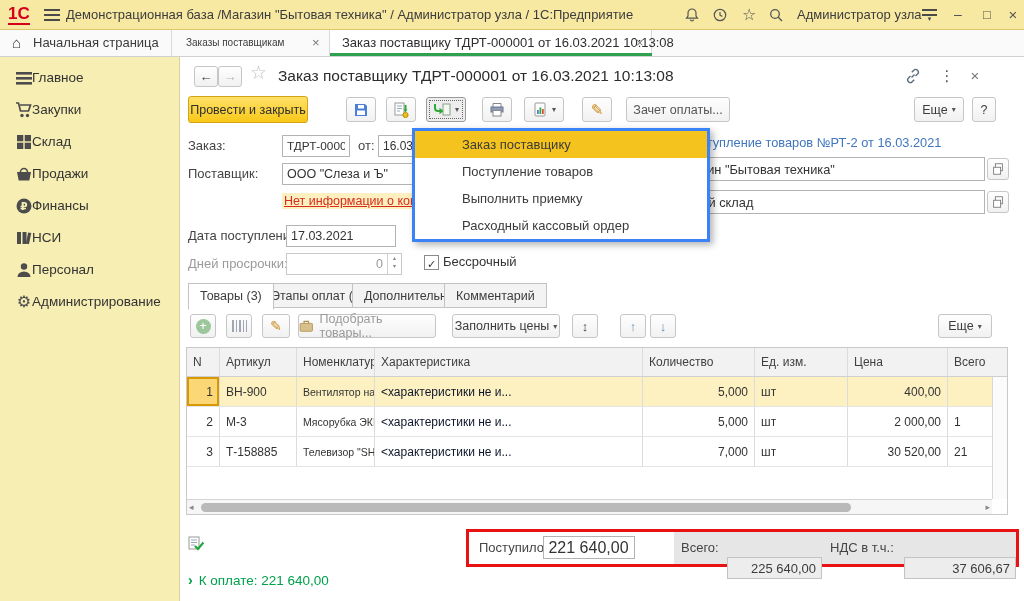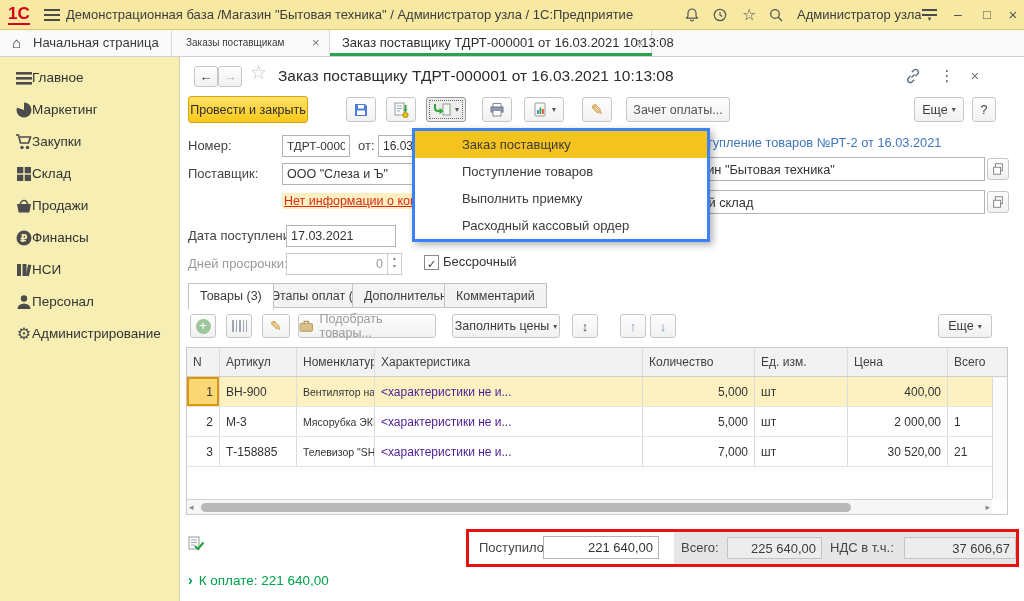--- a/index.html
+++ b/index.html
@@ -37,31 +37,31 @@
   
   #grid{left:186px;top:347px;width:822px;height:168px;border:1px solid #c9c9c9;box-sizing:border-box;background:#fff;}
   .hrow{display:flex;height:29px;background:#f2f2f2;border-bottom:1px solid #cfcfcf;box-sizing:border-box;}
   .trow{display:flex;height:30px;border-bottom:1px solid #e4e4e4;box-sizing:border-box;background:#fff;}
   .cell{display:flex;align-items:center;padding:0 6px;border-right:1px solid #dcdcdc;box-sizing:border-box;
         overflow:hidden;white-space:nowrap;font-size:12px;color:#333;}
   .hrow .cell{color:#3f3f3f;}
   .c0{width:33px;}.c1{width:77px;}.c2{width:78px;}.c3{width:268px;}.c4{width:112px;}.c5{width:93px;}.c6{width:100px;}.c7{flex:1;border-right:none;}
   .r{justify-content:flex-end;}
   .sel .cell{background:#fdf1c2;}
-  .chr{color:#4c1d95;}
+  .chr{color:#0f172a;}
   .focus-cell{box-shadow:inset 0 0 0 2px #d99800;background:#fbd775 !important;}
   
   #basedmenu{left:412px;top:128px;width:292px;background:#fff;border:3px solid #3b82f6;z-index:50;
              box-shadow:3px 3px 7px rgba(0,0,0,.3);}
   .mitem{height:27px;line-height:27px;padding-left:47px;font-size:13px;color:#3b3b3b;white-space:nowrap;}
   .mitem.hl{background:#f5c31d;}
   
   #redbox{left:466px;top:529px;width:553px;height:38px;border:3px solid #e81212;box-sizing:border-box;z-index:5;}
   .gfield{position:absolute;box-sizing:border-box;background:#ededed;border:1px solid #c3c3c3;font-size:13px;
-          color:#3c3c3c;text-align:right;padding:3px 5px 0 0;}
+          color:#3c3c3c;text-align:right;padding:3px 5px 0 0;margin-top:20px;}
   .ghost{color:#9a9a9a;}
   .blue{color:#3f76bf;}
   svg{display:block;}
 </style>
 </head>
 <body>
 
 <div id="page">
 
   <div class="abs" id="titlebar">
@@ -123,29 +123,20 @@
               <rect x="1" y="8" width="16" height="2.6"></rect>
               <rect x="1" y="13" width="16" height="2.6"></rect>
             </g>
           </svg>
         </span>
       <span class="lab">Главное</span>
     </div>
     <div class="side-item">
       <span class="ico">
           <svg viewBox="0 0 18 18" width="18" height="18">
-            <circle cx="9" cy="9" r="7.5" fill="#4c4c4c"></circle>
-            <path d="M9 9L9 0.5A8.5 8.5 0 0 0 1 6.3z" fill="#f7eeb4"></path>
-          </svg>
-        </span>
-      <span class="lab">Маркетинг</span>
-    </div>
-    <div class="side-item">
-      <span class="ico">
-          <svg viewBox="0 0 18 18" width="18" height="18">
             <path d="M1 2h2.5l2 8h8l2-6H5" fill="none" stroke="#4c4c4c" stroke-width="1.7"></path>
             <circle cx="7" cy="14.5" r="1.7" fill="#4c4c4c"></circle>
             <circle cx="12.5" cy="14.5" r="1.7" fill="#4c4c4c"></circle>
           </svg>
         </span>
       <span class="lab">Закупки</span>
     </div>
     <div class="side-item">
       <span class="ico">
           <svg viewBox="0 0 18 18" width="18" height="18">
@@ -258,21 +249,21 @@
     <span class="caret">▾</span>
   </div>
   <div class="btn" style="left:582px;top:97px;width:30px;height:25px;font-size:15px;color:#c98a1b;">✎</div>
   <div class="btn" style="left:626px;top:97px;width:104px;height:25px;color:#555;">Зачет оплаты...</div>
   <div class="btn" style="left:914px;top:97px;width:50px;height:25px;">
     <span>Еще</span>
       <span class="caret">▾</span>
   </div>
   <div class="btn" style="left:972px;top:97px;width:24px;height:25px;">?</div>
 
-  <div class="lbl" style="left:188px;top:135px;">Номер:</div>
+  <div class="lbl" style="left:188px;top:135px;">Заказ:</div>
   <input class="input abs" style="left: 282px; top: 135px; width: 68px; height: 22px; font-size: 11.8px;" value="ТДРТ-000001">
   <div class="lbl" style="left:358px;top:135px;">от:</div>
   <input class="input abs" style="left: 378px; top: 135px; width: 182px; height: 22px;" value="16.03.2021 10:13:08">
 
   <div class="lbl" style="left:188px;top:163px;">Поставщик:</div>
   <input class="input abs" style="left: 282px; top: 163px; width: 278px; height: 22px; font-size: 12.5px;" value="ООО &quot;Слеза и Ъ&quot;">
 
   <div class="abs nowrap" style="left:282px;top:193px;font-size:12.5px;color:#d92b1c;text-decoration:underline;background:#fcf0c0;padding:1px 2px;max-width:130px;">Нет информации о кон</div>
 
   <div class="lbl" style="left:188px;top:225px;">Дата поступления:</div>
@@ -401,21 +392,21 @@
         <rect x="1" y="1" width="10" height="12" fill="#fff" stroke="#999"></rect>
         <path d="M3 4h6M3 6.5h6M3 9h4" stroke="#9ab" stroke-width="1"></path>
         <path d="M7 10l3 3 5.5-6.5" fill="none" stroke="#1fa53c" stroke-width="2.2"></path>
       </svg>
   </div>
 
   <div class="abs" id="redbox">
     <div class="abs" style="left:0;top:0;width:205px;height:32px;background:#fff;"></div>
     <div class="abs" style="left:205px;top:0;right:0;height:32px;background:#e6e6e6;"></div>
     <div class="abs nowrap" style="left:10px;top:0;line-height:32px;font-size:13px;color:#444;">Поступило:</div>
-    <input class="input abs" style="left: 74px; top: 4px; width: 116px; height: 23px; text-align: right; font-size: 13px; padding-right: 5px;" value="221 640,00">
+    <input class="input abs" style="left: 74px; top: 4px; width: 92px; height: 23px; text-align: center; font-size: 16px; padding-right: 5px;" value="221 640,00">
     <div class="abs nowrap" style="left:212px;top:0;line-height:32px;font-size:13px;color:#444;">Всего:</div>
     <div class="gfield" style="left:258px;top:5px;width:95px;height:22px;">225 640,00</div>
     <div class="abs nowrap" style="left:361px;top:0;line-height:32px;font-size:13px;color:#444;">НДС в т.ч.:</div>
     <div class="gfield" style="left:435px;top:5px;width:112px;height:22px;">37 606,67</div>
   </div>
 
   <div class="abs" style="left:188px;top:572px;height:20px;">
     <span style="color:#00a14b;font-size:14px;font-weight:bold;margin-right:6px;">›</span><span style="color:#00a14b;font-size:13.5px;">К оплате: 221 640,00</span>
   </div>
 

